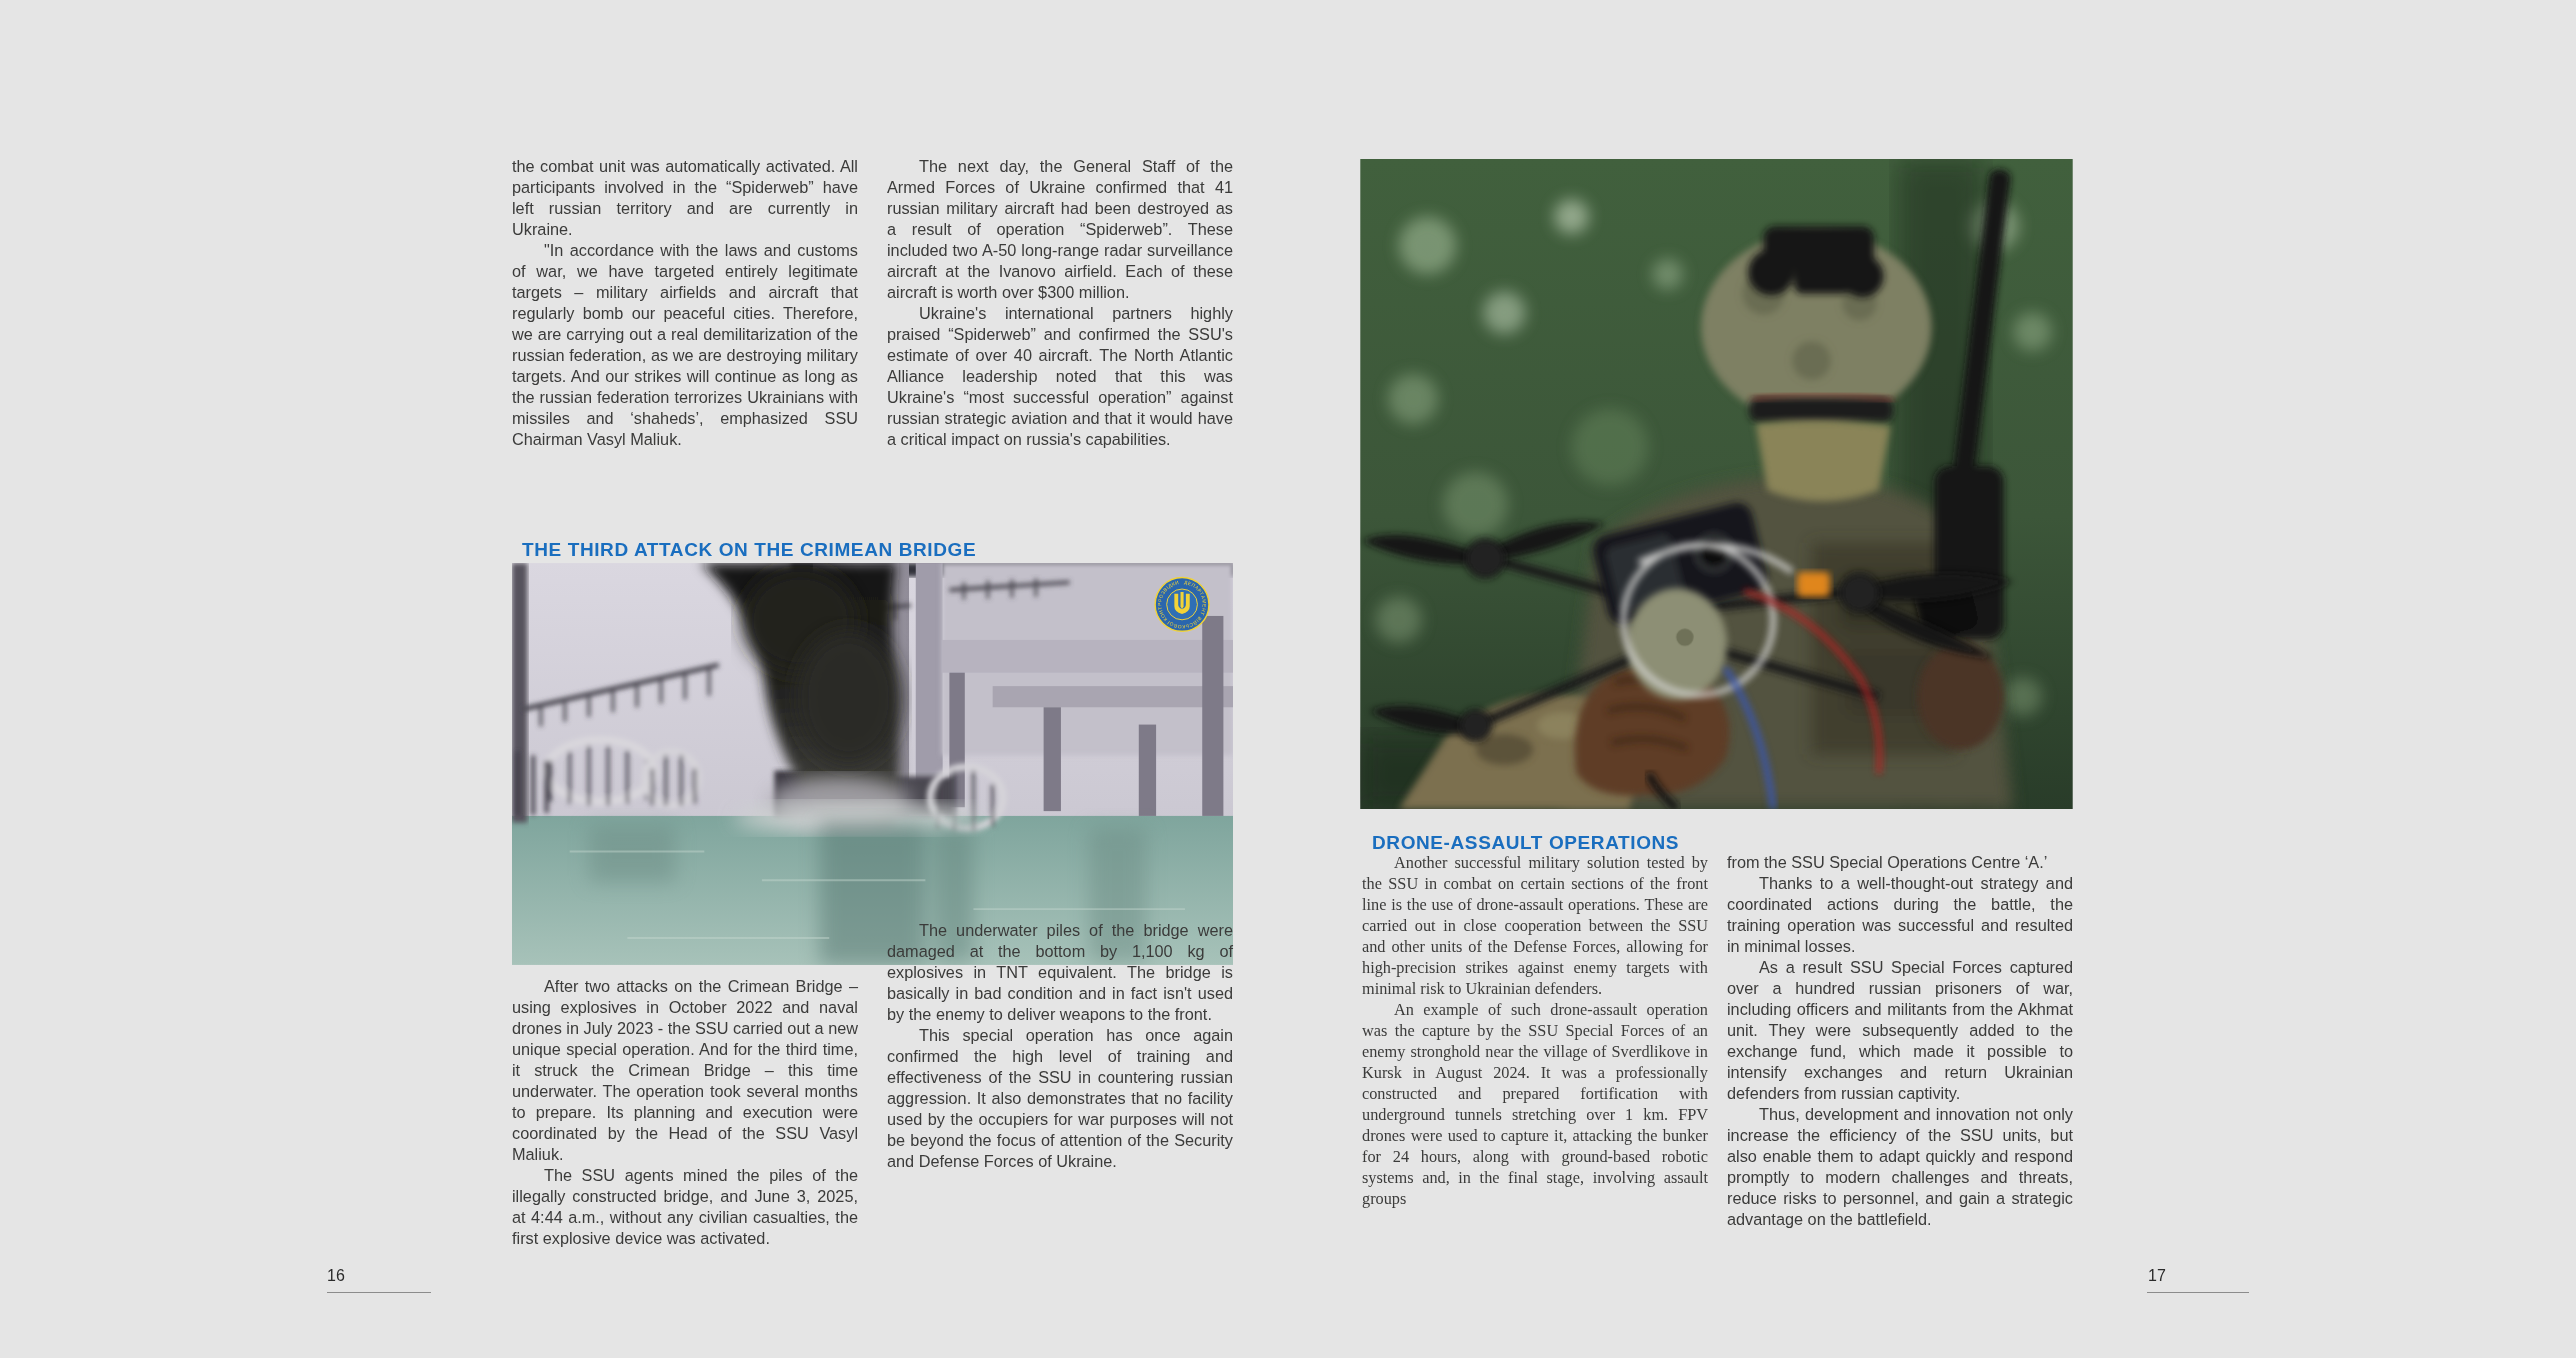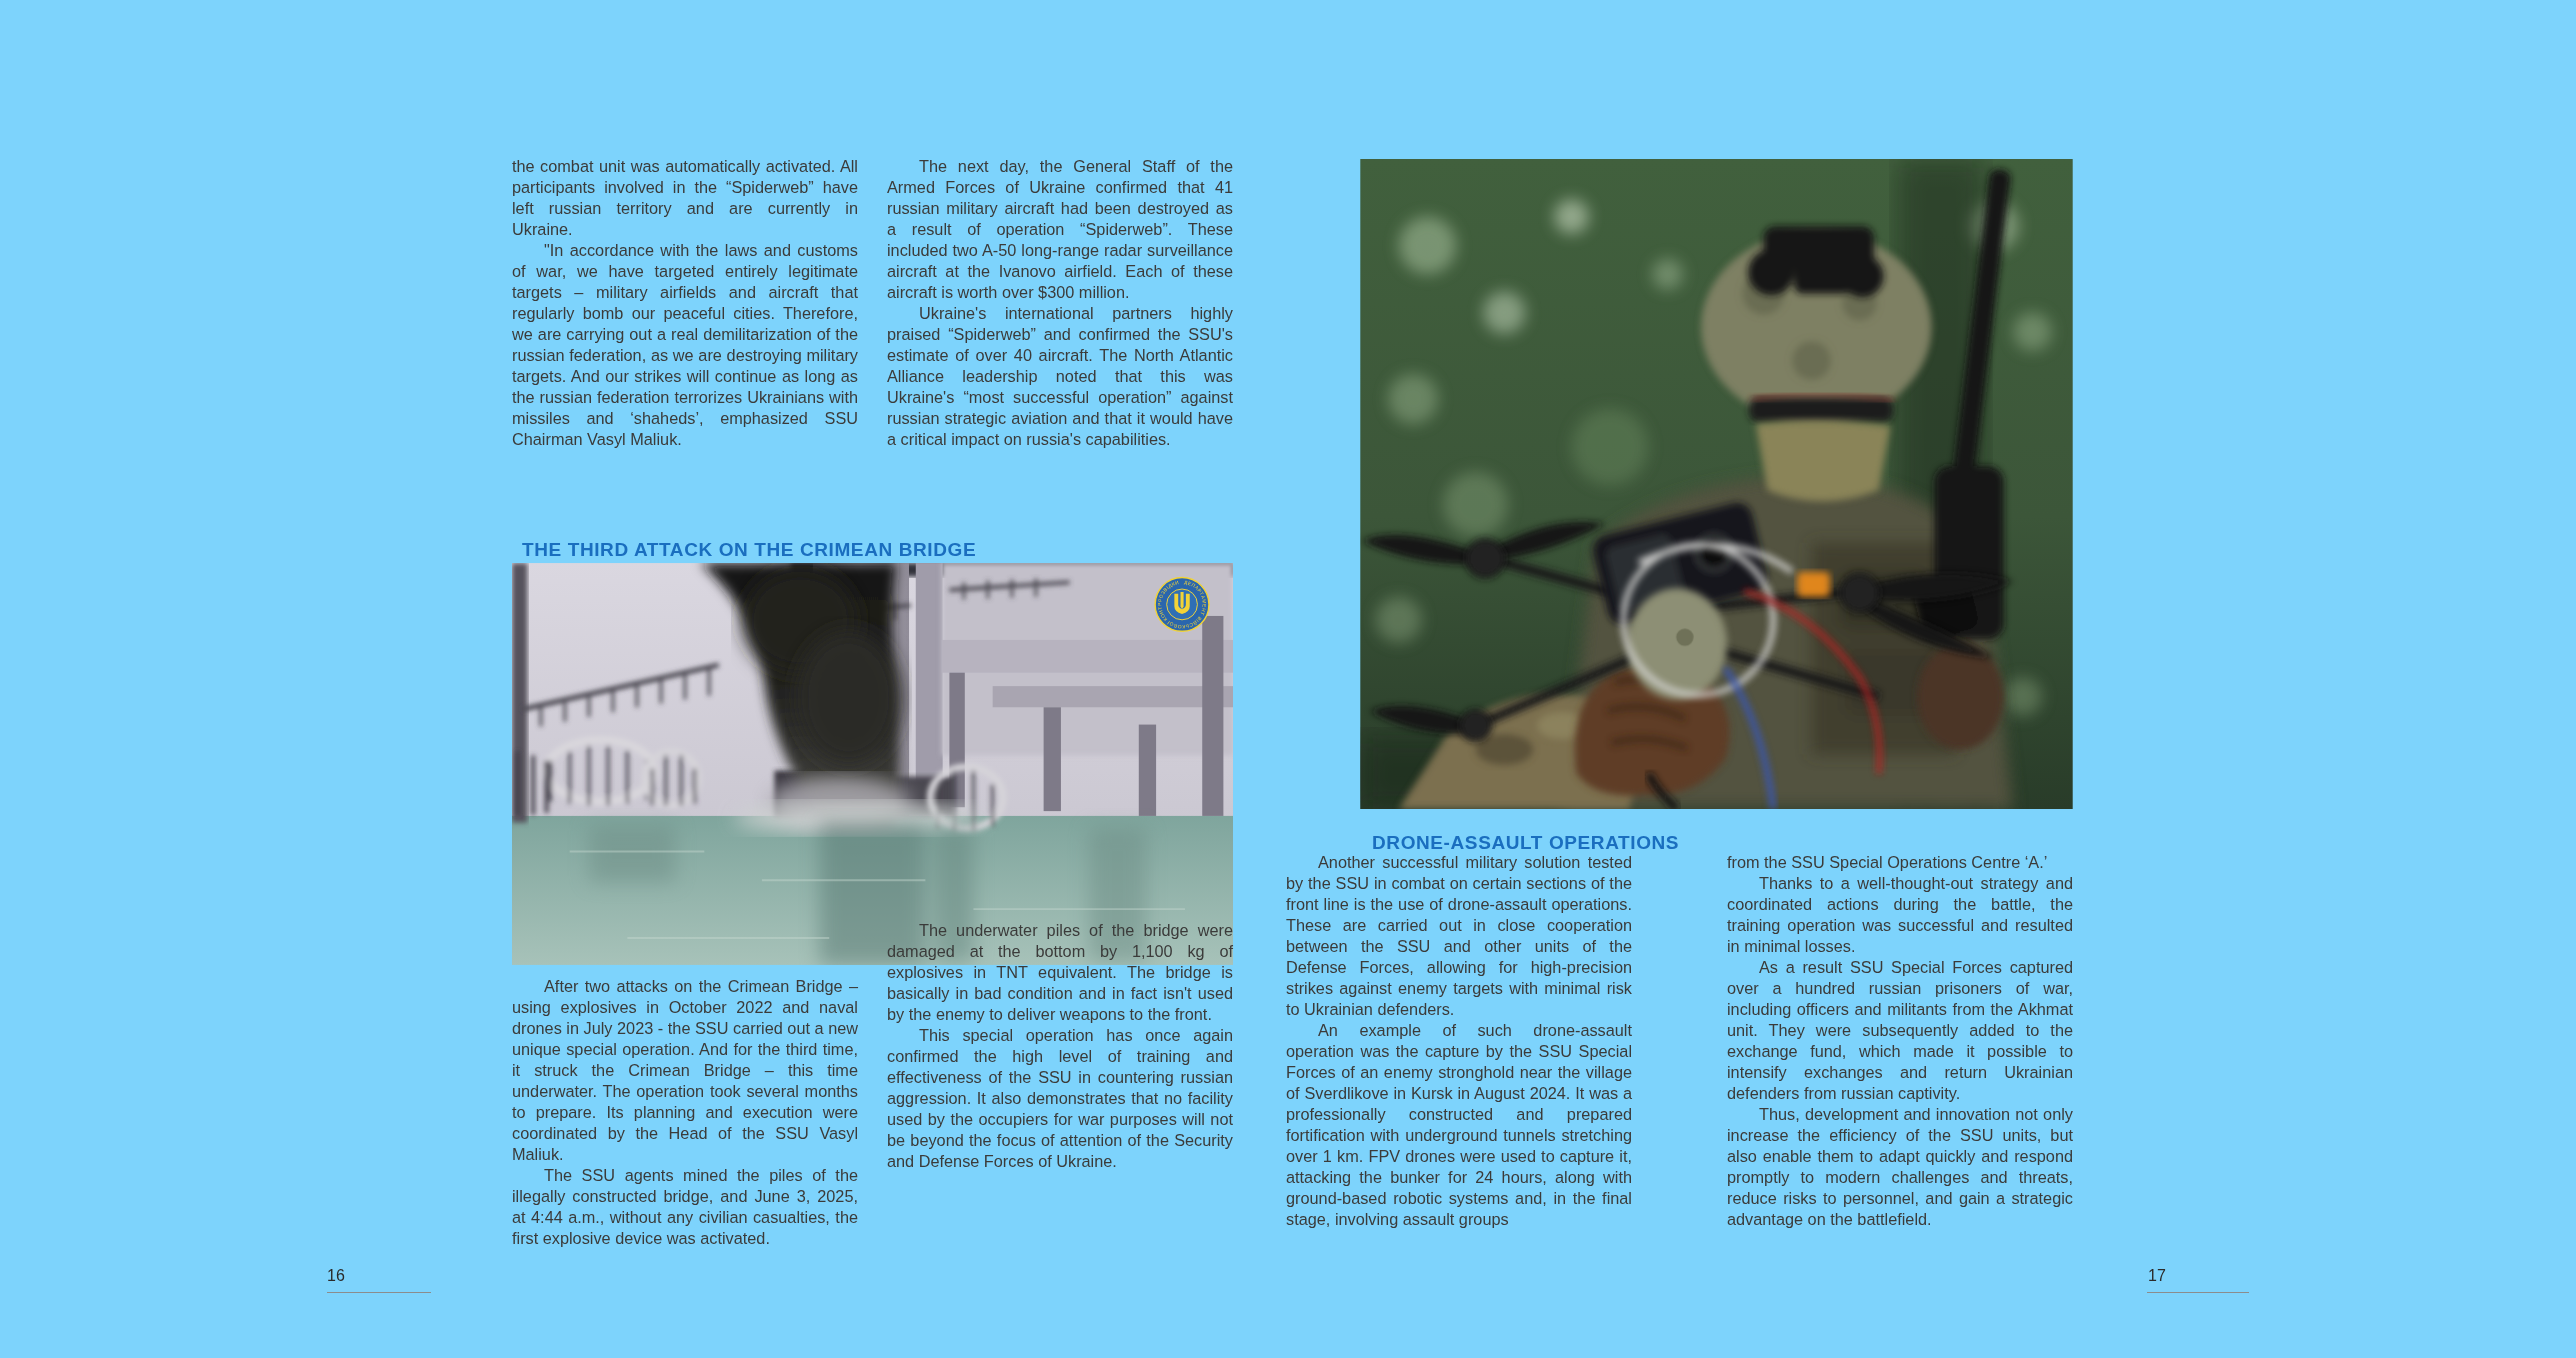--- a/index.html
+++ b/index.html
@@ -1,16 +1,16 @@
 <!DOCTYPE html>
 <html><head>
 <meta charset="utf-8">
 <style>
   html,body{margin:0;padding:0;background:#ffffff;}
-  .canvas{position:relative;width:2576px;height:1359px;background:#7dd3fc;overflow:hidden;
+  .canvas{position:relative;width:2576px;height:1359px;background:#e5e5e5;overflow:hidden;
           font-family:"Liberation Sans",sans-serif;color:#3b3b3a;}
   .col{position:absolute;width:346px;font-size:16.3px;line-height:21px;text-align:justify;}
   .col p{margin:0;text-indent:32px;}
   .col p.noind{text-indent:0;}
   .heading{position:absolute;margin:10px;font-size:19px;font-weight:700;letter-spacing:0.6px;
            color:#1a6ebf;white-space:nowrap;}
   figure{position:absolute;margin:0;}
   figure svg{display:block;}
   .pagenum{position:absolute;font-size:16px;color:#2b2b2b;border-bottom:1px solid #8c8c8c;
            box-sizing:border-box;height:26px;}
@@ -318,21 +318,21 @@
           <path d="M 380 530 Q 420 590 430 677" stroke="#3a57b0" stroke-width="6" fill="none" filter="url(#f4)"></path>
           <path d="M 300 640 Q 310 660 330 677" stroke="#141414" stroke-width="8" fill="none" filter="url(#f4)"></path>
           <rect x="455" y="430" width="34" height="26" rx="5" fill="#e0861f" filter="url(#f4)"></rect>
           <line x1="470" y1="560" x2="470" y2="677" stroke="#101010" stroke-width="10" filter="url(#f4)"></line>
         </g>
       </svg>
     </figure>
 
     <h2 class="heading" style="left:1362px;top:822px;">DRONE-ASSAULT OPERATIONS</h2>
 
-    <div class="col" style="left:1286px;top:852px;">
+    <div class="col" style="left:1362px;top:852px;font-family:Liberation Serif, serif;">
       <p>Another successful military solution tested by the SSU in combat on certain sections of the front line is the use of drone-assault operations. These are carried out in close cooperation between the SSU and other units of the Defense Forces, allowing for high-precision strikes against enemy targets with minimal risk to Ukrainian defenders.</p>
       <p>An example of such drone-assault operation was the capture by the SSU Special Forces of an enemy stronghold near the village of Sverdlikove in Kursk in August 2024. It was a professionally constructed and prepared fortification with underground tunnels stretching over 1 km. FPV drones were used to capture it, attacking the bunker for 24 hours, along with ground-based robotic systems and, in the final stage, involving assault groups</p>
     </div>
     <div class="col" style="left:1727px;top:852px;">
       <p class="noind">from the SSU Special Operations Centre ‘A.’</p>
       <p>Thanks to a well-thought-out strategy and coordinated actions during the battle, the training operation was successful and resulted in minimal losses.</p>
       <p>As a result SSU Special Forces captured over a hundred russian prisoners of war, including officers and militants from the Akhmat unit. They were subsequently added to the exchange fund, which made it possible to intensify exchanges and return Ukrainian defenders from russian captivity.</p>
       <p>Thus, development and innovation not only increase the efficiency of the SSU units, but also enable them to adapt quickly and respond promptly to modern challenges and threats, reduce risks to personnel, and gain a strategic advantage on the battlefield.</p>
     </div>
 

